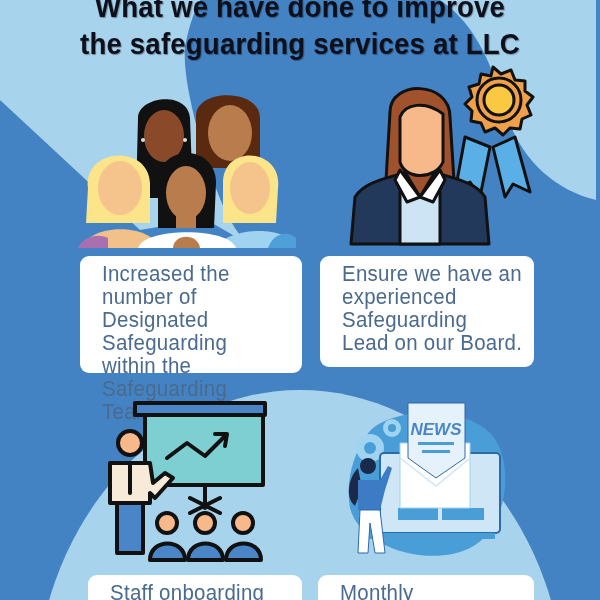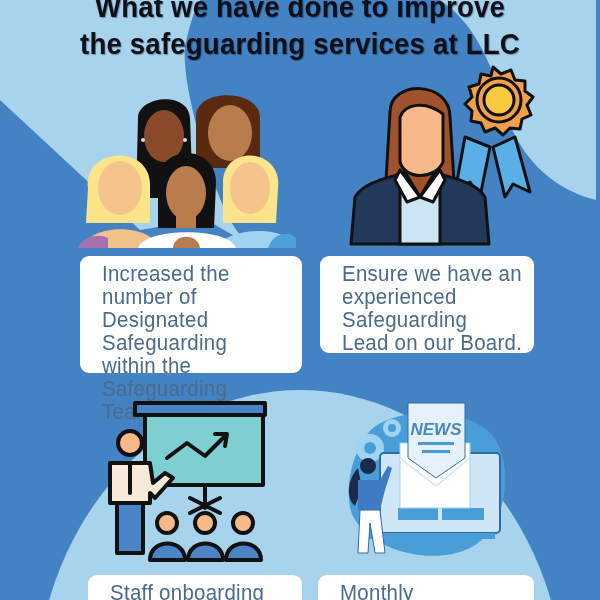--- a/index.html
+++ b/index.html
@@ -95,21 +95,21 @@
   </g>
 </svg>
 
 <div class="card" style="left:80px;top:256px;width:222px;height:117px">
   <span class="txt">Increased the number of
 Designated Safeguarding
 within the Safeguarding
 Team.</span>
 </div>
 
-<div class="card" style="left:320px;top:256px;width:214px;height:97px">
+<div class="card" style="left:320px;top:256px;width:214px;height:111px">
   <span class="txt">Ensure we have an
 experienced Safeguarding
 Lead on our Board.</span>
 </div>
 
 <svg class="illus" style="left:105px;top:398px;width:170px;height:165px" viewBox="0 0 170 165">
   <g stroke="#111" stroke-width="4" stroke-linejoin="round" stroke-linecap="round">
     <rect x="30" y="5" width="130" height="12" fill="#4a86c7"></rect>
     <rect x="40" y="17" width="118" height="70" fill="#7ecfd1"></rect>
     <polyline points="62,60 82,45 100,58 120,38" fill="none"></polyline>

